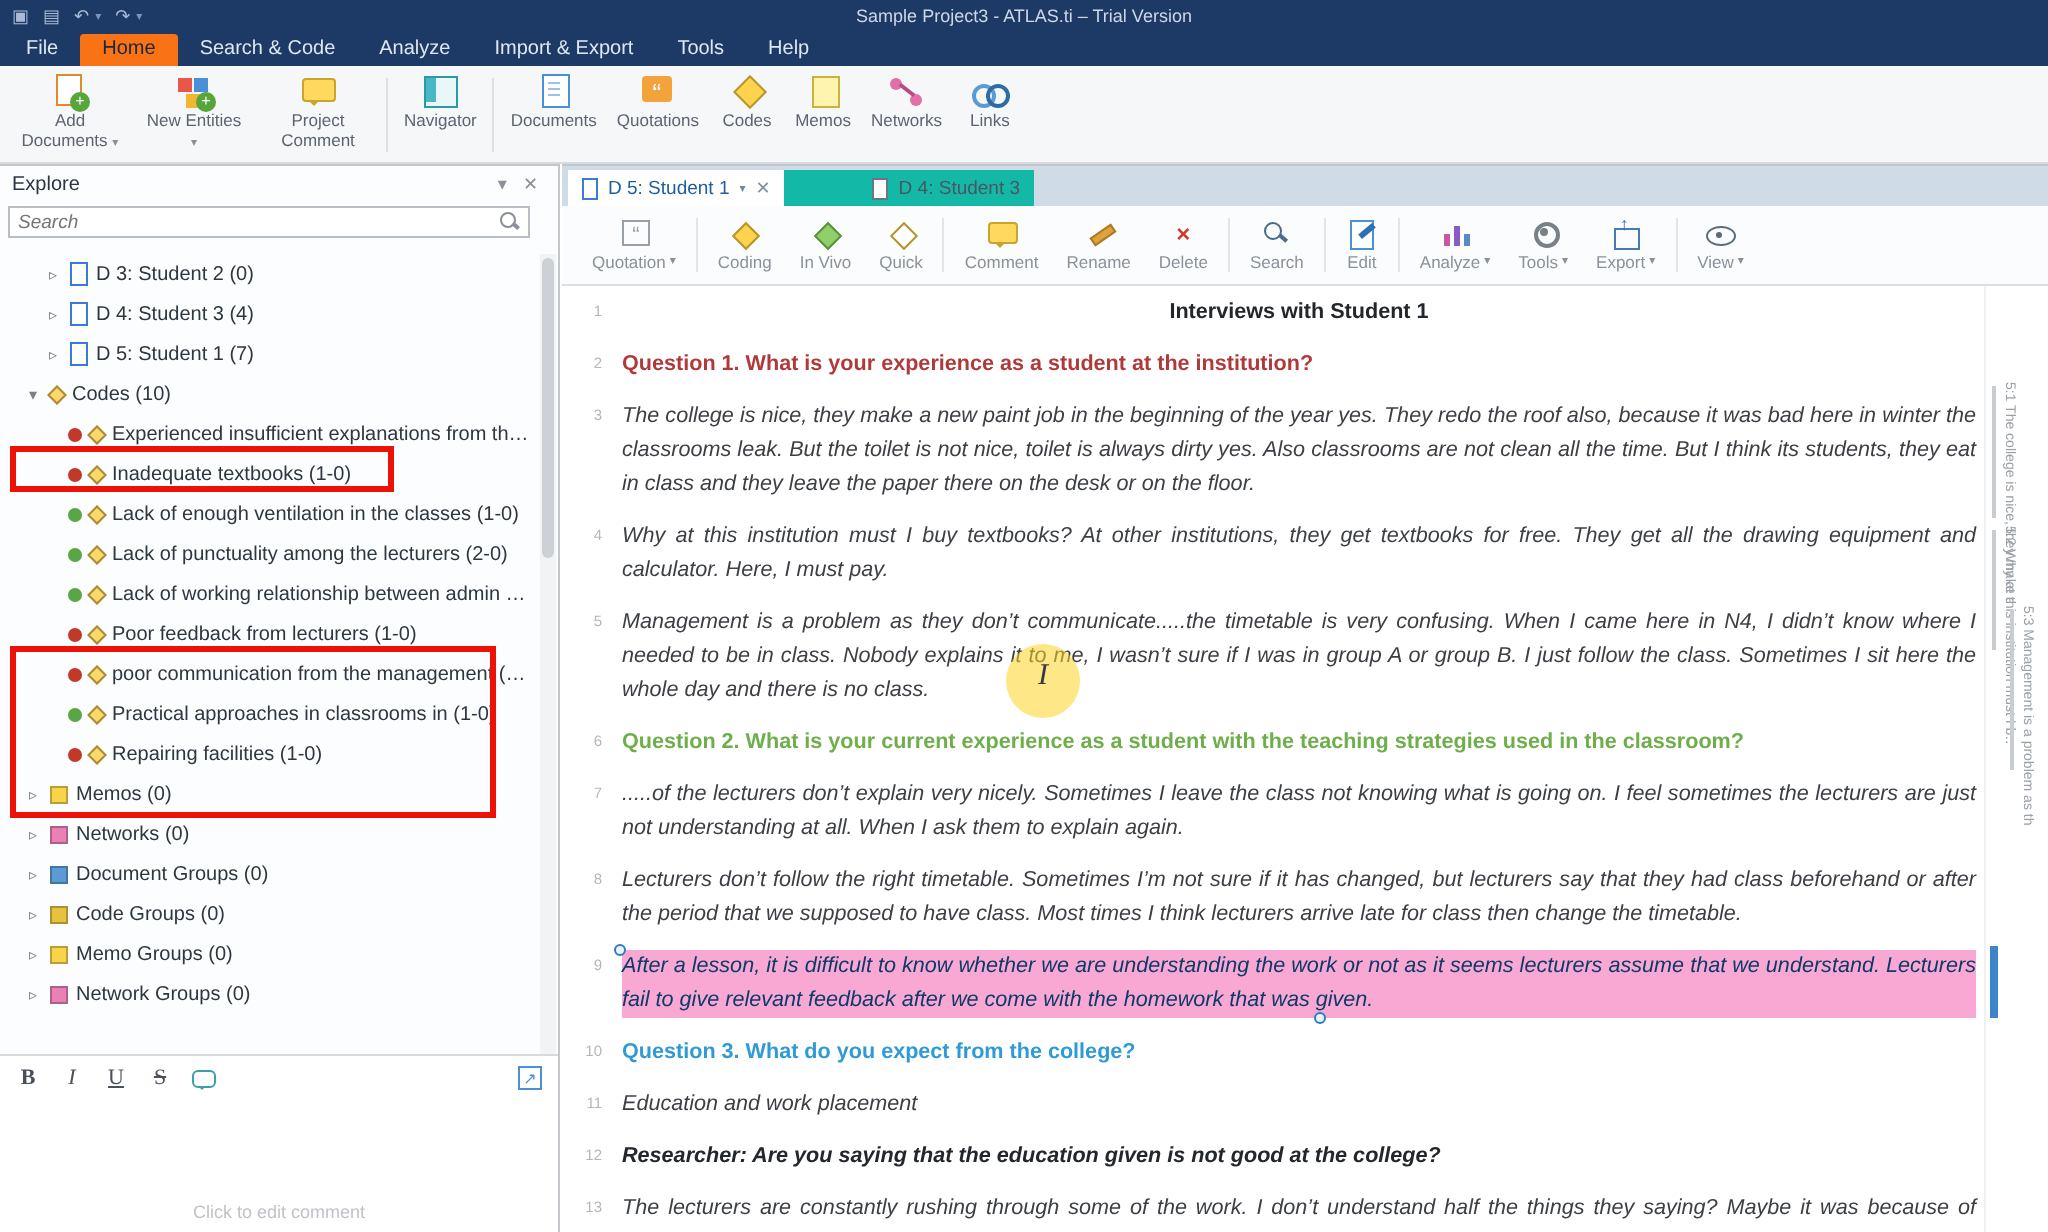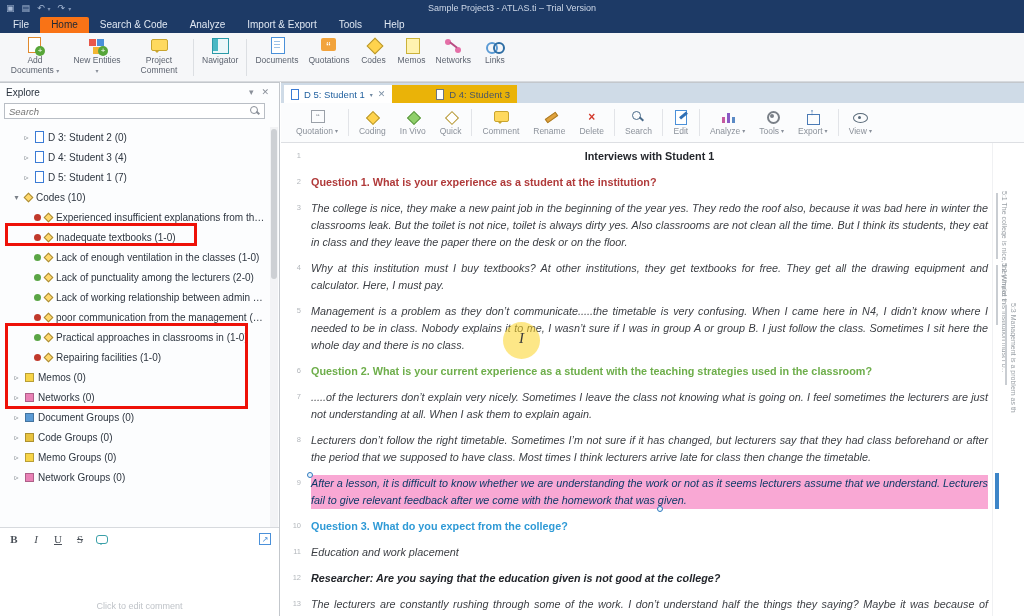--- a/index.html
+++ b/index.html
@@ -85,21 +85,21 @@
   .cursor-hl { position:absolute; left:503px; top:322px; width:37px; height:37px; border-radius:50%;
                background:rgba(252,211,36,.55); z-index:70; }
   .cursor-hl::after { content:"I"; position:absolute; left:0; right:0; top:8px; text-align:center;
                font-family:"Liberation Serif","DejaVu Serif",serif; font-style:italic; font-size:15px; color:#3a3a3a; }
 
   
   .main { position:absolute; top:82px; left:281px; right:0; bottom:0; background:#fff; border-top:1px solid #c3c7cc; }
   .tabbar { height:20px; background:#cfdbe7; display:flex; align-items:flex-end; padding-left:3px; gap:0; }
   .tab { height:18px; display:flex; align-items:center; gap:5px; padding:0 7px; font-size:9.5px; }
   .tab.active { background:#fff; color:#1f5f9e; }
-  .tab.inactive { background:#eab308; color:#4a5664;padding-left:44px; }
+  .tab.inactive { background:#14b8a6; color:#4a5664;padding-left:44px; }
   .tab-doc-ic { width:8px; height:11px; background:#fff; border:1px solid #3a7bd5; }
   .tab.inactive .tab-doc-ic { border-color:#6a7685; }
   .tcaret { font-size:6px; color:#6f87a0; }
   .tclose { font-size:9px; color:#7f93a8; }
 
   .dtoolbar { height:40px; border-bottom:1px solid #dddfe3; background:#fbfcfd; display:flex; align-items:stretch; padding-left:8px; }
   .dbtn { display:flex; flex-direction:column; align-items:center; justify-content:center; gap:2px; padding:0 7px; }
   .dlabel { font-size:8.5px; color:#8b919a; display:flex; align-items:center; gap:2px; }
   .dsep { width:1px; background:#e2e4e8; margin:6px 3px; }
   .di { width:16px; height:14px; position:relative; }
@@ -267,20 +267,25 @@
         <span class="tlabel">Lack of punctuality among the lecturers (2-0)</span>
       </div>
       <div class="trow coderow">
         <span class="dot" style="background: rgb(90, 165, 69);"></span>
         <span class="dmd"></span>
         <span class="tlabel">Lack of working relationship between admin and studen...</span>
       </div>
       <div class="trow coderow">
         <span class="dot" style="background: rgb(192, 57, 43);"></span>
         <span class="dmd"></span>
+        <span class="tlabel">Poor feedback from lecturers (1-0)</span>
+      </div>
+      <div class="trow coderow">
+        <span class="dot" style="background: rgb(192, 57, 43);"></span>
+        <span class="dmd"></span>
         <span class="tlabel">poor communication from the management (1-0)</span>
       </div>
       <div class="trow coderow">
         <span class="dot" style="background: rgb(90, 165, 69);"></span>
         <span class="dmd"></span>
         <span class="tlabel">Practical approaches in classrooms in (1-0)</span>
       </div>
       <div class="trow coderow">
         <span class="dot" style="background: rgb(192, 57, 43);"></span>
         <span class="dmd"></span>

